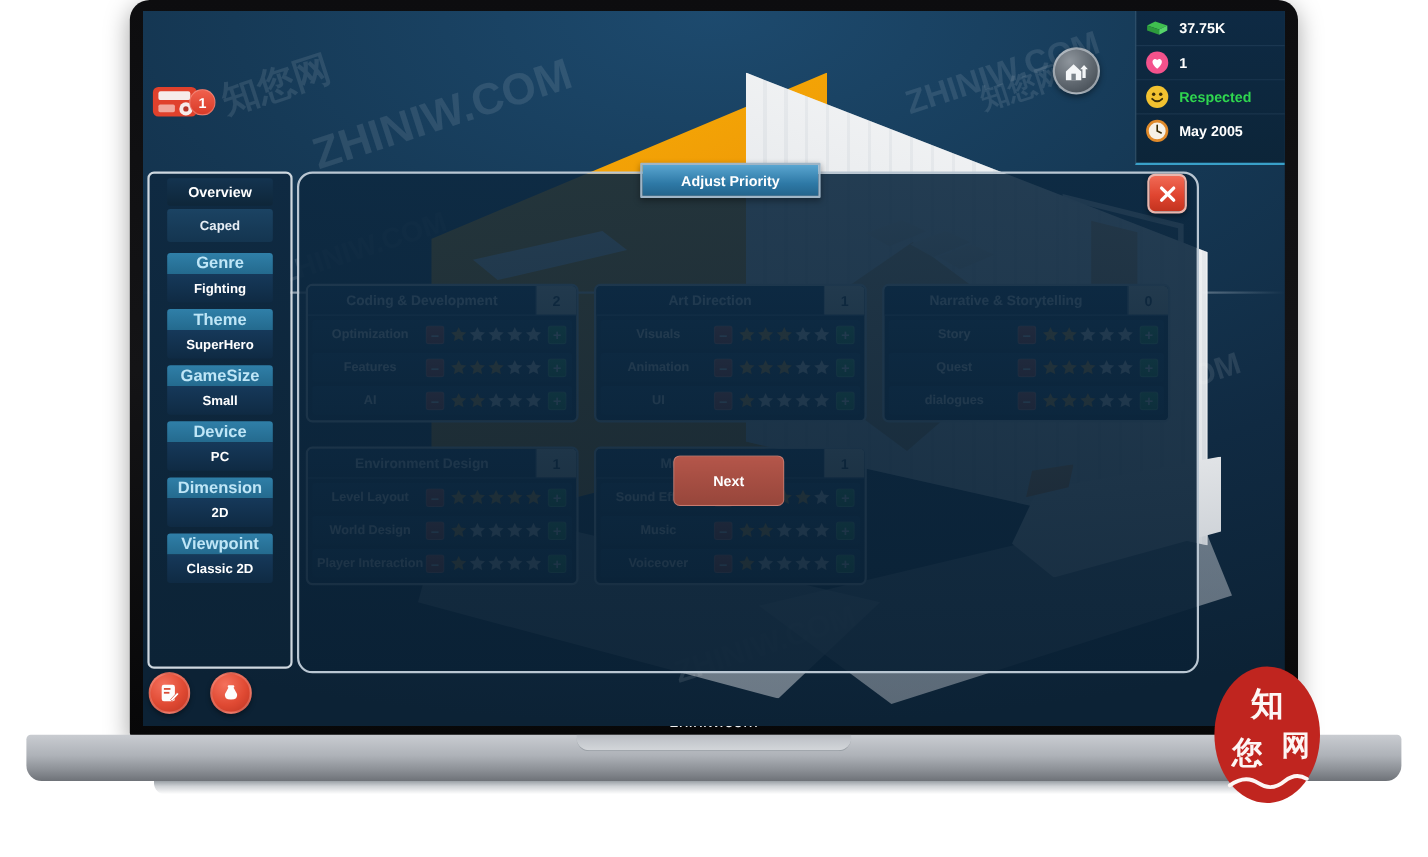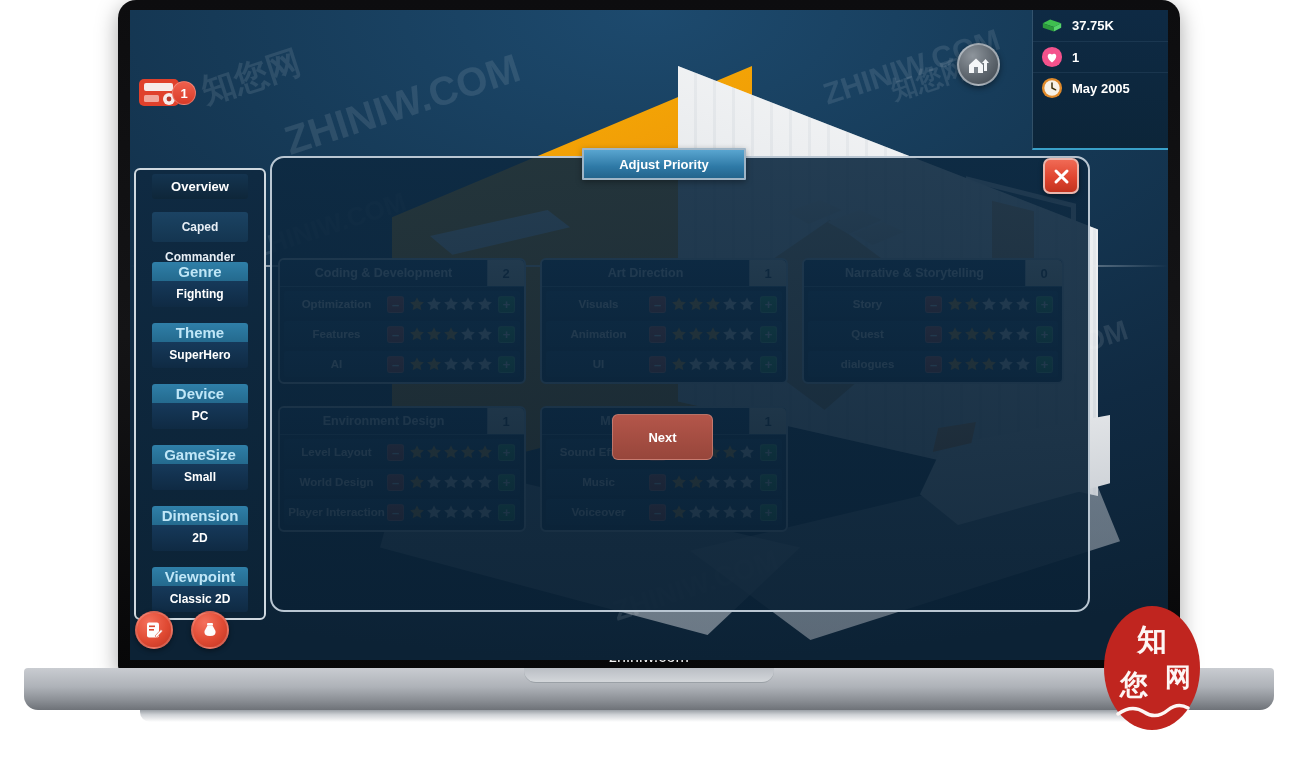--- a/index.html
+++ b/index.html
@@ -170,25 +170,25 @@
     border: 2px solid rgba(255,255,255,.18);
     display: flex; align-items: center; justify-content: center;
     box-shadow: 0 2px 5px rgba(0,0,0,.4);
     z-index: 30;
   }
   .corner-btn.b1 { left: 5px; top: 601px; }
   .corner-btn.b2 { left: 61px; top: 601px; }
 
   
   .sidebar {
-    position: absolute; left: 4px; top: 158px; width: 132px; height: 452px;
+    position: absolute; left: 4px; top: 146px; width: 132px; height: 452px;
     background: linear-gradient(180deg,#0f2a42 0%,#0c2336 100%);
     border: 2px solid #cfd8df; border-radius: 6px;
     padding: 4px 16px; z-index: 25;
-    display: flex; flex-direction: column; gap: 13px;
+    display: flex; flex-direction: column; gap: 3px;
   }
   .sb-title {
     height: 25px; line-height: 25px; text-align: center;
     color: #ffffff; font-size: 13px; font-weight: 700;
     background: linear-gradient(180deg,#143450 0%,#0e2639 100%);
     border-radius: 3px;
   }
   .sb-sub {
     height: 30px; line-height: 30px; text-align: center;
     color: #e7eef5; font-size: 12px; font-weight: 700;
@@ -367,20 +367,29 @@
       </div>
       <div class="hud-row">
         <svg class="hud-icon" viewBox="0 0 24 24">
           <circle cx="12" cy="12" r="11" fill="#f4528c"></circle>
           <path d="M12 18 C6 13.5 6.5 9 9.5 8.4 C11 8.1 12 9.4 12 9.4 C12 9.4 13 8.1 14.5 8.4 C17.5 9 18 13.5 12 18 Z" fill="#fff"></path>
         </svg>
         <span class="hud-val">1</span>
       </div>
       <div class="hud-row">
         <svg class="hud-icon" viewBox="0 0 24 24">
+          <circle cx="12" cy="12" r="11" fill="#f2c230"></circle>
+          <circle cx="8.5" cy="9.5" r="1.7" fill="#3a2d07"></circle>
+          <circle cx="15.5" cy="9.5" r="1.7" fill="#3a2d07"></circle>
+          <path d="M7 14 Q12 19 17 14" stroke="#3a2d07" stroke-width="1.8" fill="none" stroke-linecap="round"></path>
+        </svg>
+        <span class="hud-val green">Respected</span>
+      </div>
+      <div class="hud-row">
+        <svg class="hud-icon" viewBox="0 0 24 24">
           <circle cx="12" cy="12" r="11" fill="#e08a2a"></circle>
           <circle cx="12" cy="12" r="8.4" fill="#f6f1e6"></circle>
           <path d="M12 6.5 L12 12 L16 14" stroke="#3a2d07" stroke-width="1.6" fill="none" stroke-linecap="round"></path>
         </svg>
         <span class="hud-val">May 2005</span>
       </div>
     </div>
 
     <div class="sidebar">
       <div class="sb-title">Overview</div>
@@ -388,26 +397,26 @@
 
       <div class="sb-group">
         <div class="sb-head">Genre</div>
         <div class="sb-valrow">Fighting</div>
       </div>
       <div class="sb-group">
         <div class="sb-head">Theme</div>
         <div class="sb-valrow">SuperHero</div>
       </div>
       <div class="sb-group">
+        <div class="sb-head">GameSize</div>
+        <div class="sb-valrow">Small</div>
+      </div>
+      <div class="sb-group">
         <div class="sb-head">Device</div>
         <div class="sb-valrow">PC</div>
-      </div>
-      <div class="sb-group">
-        <div class="sb-head">GameSize</div>
-        <div class="sb-valrow">Small</div>
       </div>
       <div class="sb-group">
         <div class="sb-head">Dimension</div>
         <div class="sb-valrow">2D</div>
       </div>
       <div class="sb-group">
         <div class="sb-head">Viewpoint</div>
         <div class="sb-valrow">Classic 2D</div>
       </div>
     </div>

